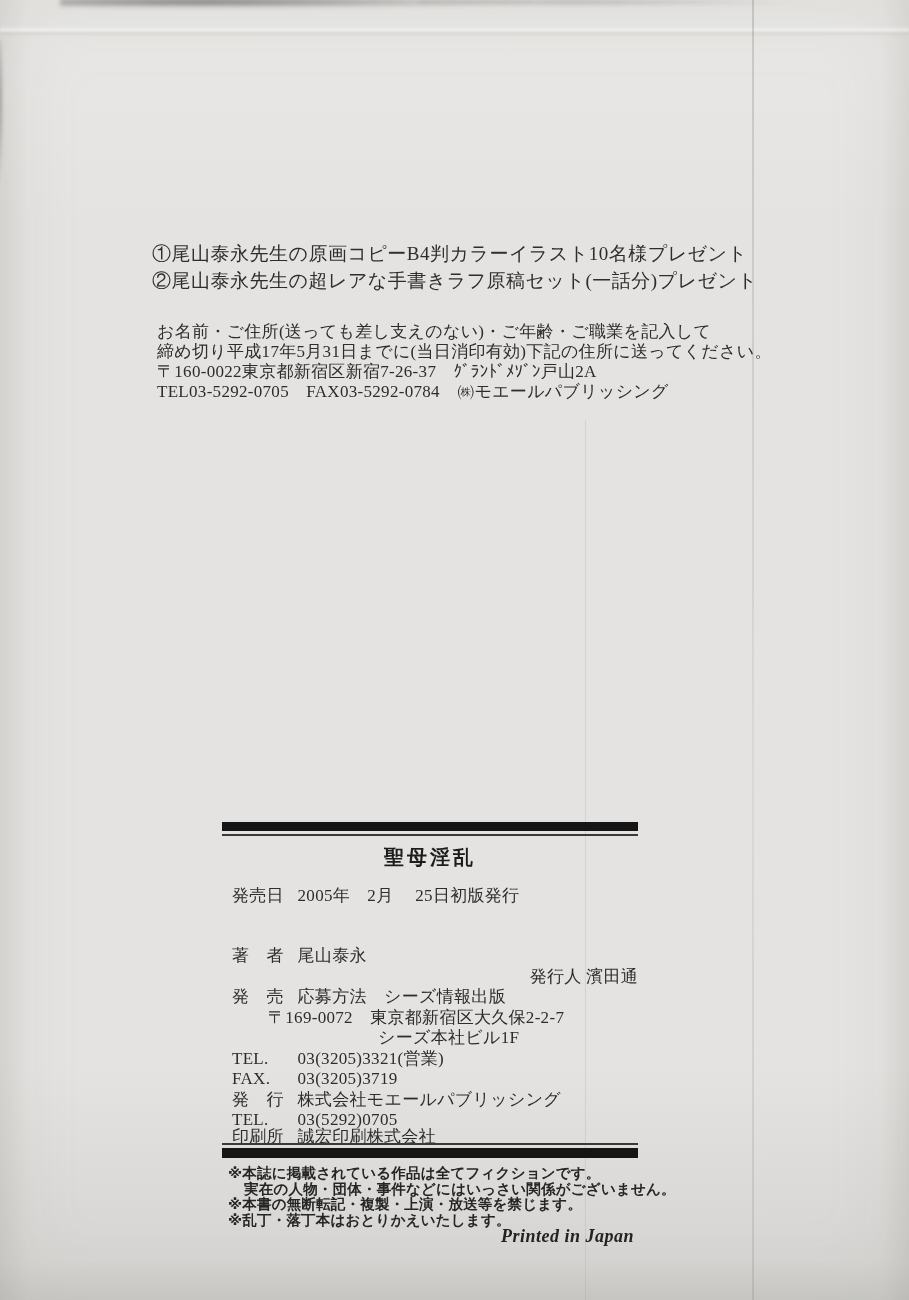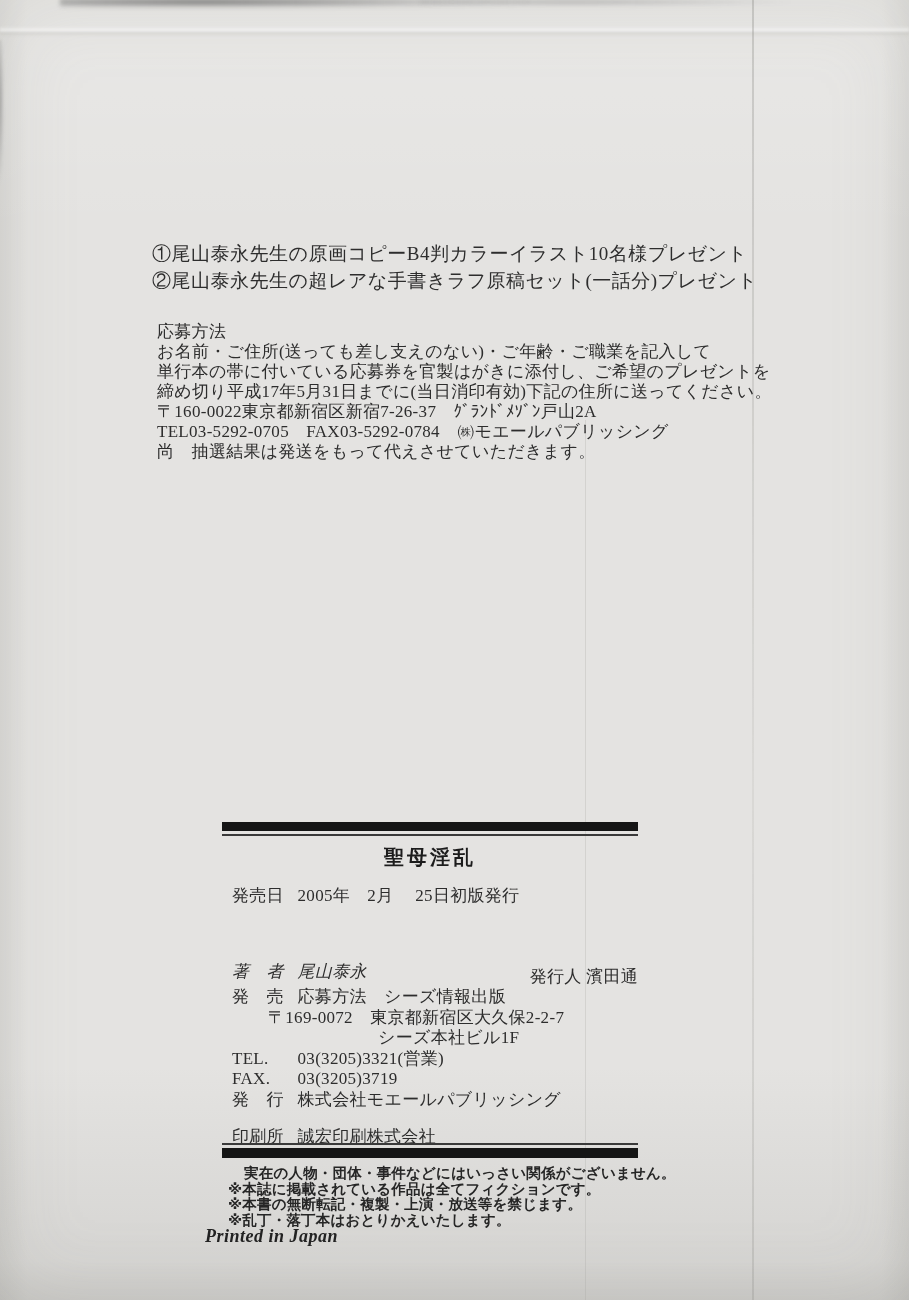--- a/index.html
+++ b/index.html
@@ -68,35 +68,35 @@
   .bar.b-thick{top:326px;height:10px;background:#151515;}
 
   .book-title{
     position:absolute;top:22px;left:0;width:100%;margin:0;
     text-align:center;font-size:20px;font-weight:bold;letter-spacing:3px;color:#1c1c1c;
   }
   .c-row{position:absolute;left:0;width:100%;height:20px;line-height:20px;font-size:17px;white-space:nowrap;letter-spacing:0.3px;}
   .c-row .lab{display:inline-block;width:61px;margin-left:10px;}
   .c-row .val{display:inline-block;}
   .release{top:64px;}
-  .r0{top:140px;font-style:italic;} .r1{top:144.5px;text-align:right;} .r2{top:165px;}
+  .r0{top:124px;} .r1{top:144.5px;text-align:right;} .r2{top:165px;}
   .r3{top:185.5px;padding-left:46px;} .r4{top:206px;padding-left:156px;}
   .r5{top:227px;} .r6{top:247px;} .r7{top:267.5px;} .r8{top:288px;} .r9{top:304.5px;}
 
   .disclaimer{
     position:absolute;top:344px;left:6px;width:400px;
     font-family:"Liberation Sans","DejaVu Sans",sans-serif;
     font-weight:bold;font-size:14.5px;color:#262626;letter-spacing:0.2px;
   }
   .disclaimer .line{height:15.5px;line-height:15.5px;white-space:nowrap;}
   .disclaimer .line.indent{padding-left:16px;}
 
   .printed{
-    position:absolute;top:404px;right:17px;width:100%;
-    text-align:left;font-style:italic;font-size:18px;font-weight:bold;color:#222;
+    position:absolute;top:404px;right:4px;width:100%;
+    text-align:right;font-style:italic;font-size:18px;font-weight:bold;color:#222;
     letter-spacing:0.5px;
   }
 </style>
 </head>
 <body>
 
 <div class="page">
 
   <div class="top-smudge"></div>
   <div class="top-smudge2"></div>
@@ -104,27 +104,24 @@
   <div class="wrinkle"></div>
   <div class="crease-a"></div>
   <div class="crease-b"></div>
 
   <section class="promo">
     <div class="line">①尾山泰永先生の原画コピーB4判カラーイラスト10名様プレゼント</div>
     <div class="line">②尾山泰永先生の超レアな手書きラフ原稿セット(一話分)プレゼント</div>
   </section>
 
   <section class="application">
-    <div class="line">応募方法</div>
     <div class="line">お名前・ご住所(送っても差し支えのない)・ご年齢・ご職業を記入して</div>
-    <div class="line">単行本の帯に付いている応募券を官製はがきに添付し、ご希望のプレゼントを</div>
     <div class="line">締め切り平成17年5月31日までに(当日消印有効)下記の住所に送ってください。</div>
     <div class="line">〒160-0022東京都新宿区新宿7-26-37　ｸﾞﾗﾝﾄﾞﾒｿﾞﾝ戸山2A</div>
     <div class="line">TEL03-5292-0705　FAX03-5292-0784　㈱モエールパブリッシング</div>
-    <div class="line">尚　抽選結果は発送をもって代えさせていただきます。</div>
   </section>
 
   <section class="colophon">
     <div class="bar t-thick"></div>
     <div class="bar t-thin"></div>
 
     <h1 class="book-title">聖母淫乱</h1>
 
     <div class="c-row release">
       <span class="lab">発売日</span>
@@ -156,31 +153,35 @@
       <span class="val">03(3205)3321(営業)</span>
     </div>
     <div class="c-row r6">
       <span class="lab">FAX.</span>
       <span class="val">03(3205)3719</span>
     </div>
     <div class="c-row r7">
       <span class="lab">発　行</span>
       <span class="val">株式会社モエールパブリッシング</span>
     </div>
+    <div class="c-row r8">
+      <span class="lab">TEL.</span>
+      <span class="val">03(5292)0705</span>
+    </div>
     <div class="c-row r9">
       <span class="lab">印刷所</span>
       <span class="val">誠宏印刷株式会社</span>
     </div>
 
     <div class="bar b-thin"></div>
     <div class="bar b-thick"></div>
 
     <div class="disclaimer">
+      <div class="line">※本誌に掲載されている作品は全てフィクションです。</div>
       <div class="line indent">実在の人物・団体・事件などにはいっさい関係がございません。</div>
-      <div class="line">※本誌に掲載されている作品は全てフィクションです。</div>
       <div class="line">※本書の無断転記・複製・上演・放送等を禁じます。</div>
       <div class="line">※乱丁・落丁本はおとりかえいたします。</div>
     </div>
 
     <div class="printed">Printed in Japan</div>
   </section>
 
 </div>
 
 </body></html>

